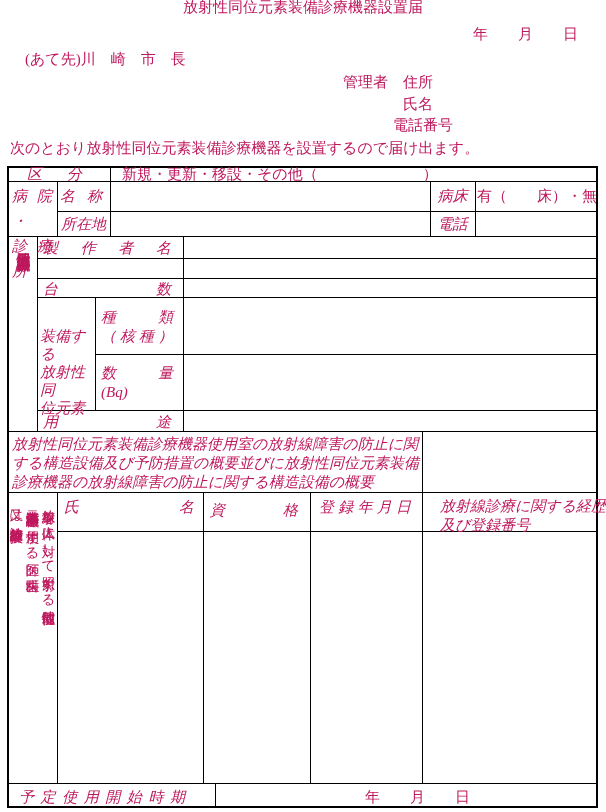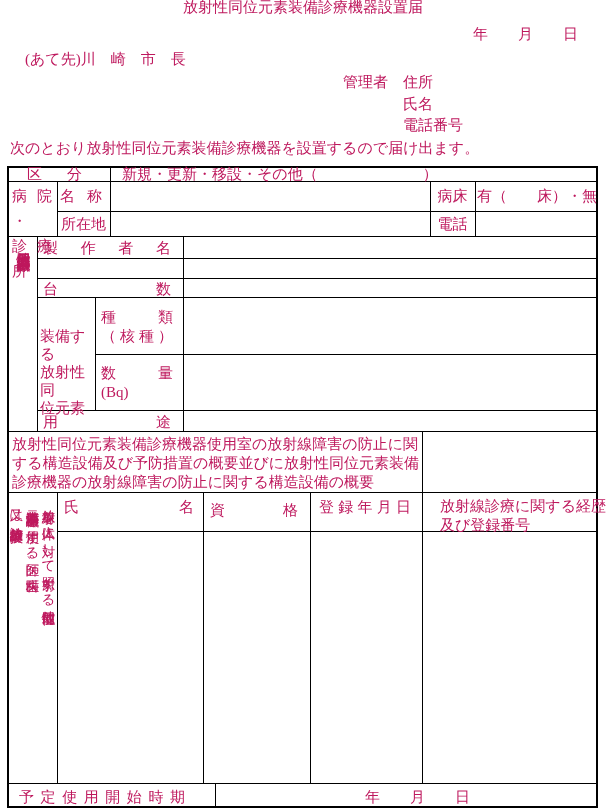--- a/index.html
+++ b/index.html
@@ -4,41 +4,41 @@
 <style>
   * { box-sizing: border-box; margin: 0; padding: 0; }
   html,body { background:#fff; }
   .page {
     position: relative; width: 606px; height: 812px;
     background:#ffffff; color:#be185d;
     font-family:"Liberation Serif","DejaVu Serif",serif;
     font-size:15px; line-height:15px;
   }
   .t  { position:absolute; white-space:pre;text-align:right; }
-  .blk{ position:absolute; white-space:normal; }
+  .blk{ position:absolute; white-space:normal;font-style:italic; }
   .pre{ white-space:pre-line; }
   .just{ text-align:justify; text-align-last:justify; }
   .ctr{ text-align:center; }
   .hl { position:absolute; height:1px; background:#000; }
   .vl { position:absolute; width:1px; background:#000; }
   .frame{ position:absolute; border:2px solid #000; background:transparent; }
   .vert{ writing-mode:vertical-rl; text-orientation:mixed; position:absolute; }
   .fill{ position:absolute; }
 </style>
 </head>
 <body>
 
 <div class="page">
 
   <div class="t ctr" style="left:0;top:4;width:606px">放射性同位元素装備診療機器設置届</div>
   <div class="t" style="left:473;top:27px;left:473px">年　　月　　日</div>
   <div class="t" style="left:25px;top:52px">(あて先)川　崎　市　長</div>
   <div class="t" style="left:343px;top:75px">管理者　住所</div>
   <div class="t" style="left:403px;top:97px">氏名</div>
-  <div class="t" style="left:403px;top:118px">電話番号</div>
+  <div class="t" style="left:393px;top:118px">電話番号</div>
   <div class="t" style="left:10px;top:141px">次のとおり放射性同位元素装備診療機器を設置するので届け出ます。</div>
 
   <div class="frame" style="left:7px;top:166px;width:591px;height:642px"></div>
 
   <div class="hl" style="left:7px;top:181px;width:591px"></div>
   <div class="hl" style="left:57px;top:211px;width:541px"></div>
   <div class="hl" style="left:7px;top:236px;width:591px"></div>
   <div class="hl" style="left:37px;top:258px;width:561px"></div>
   <div class="hl" style="left:37px;top:278px;width:561px"></div>
   <div class="hl" style="left:37px;top:297px;width:561px"></div>

